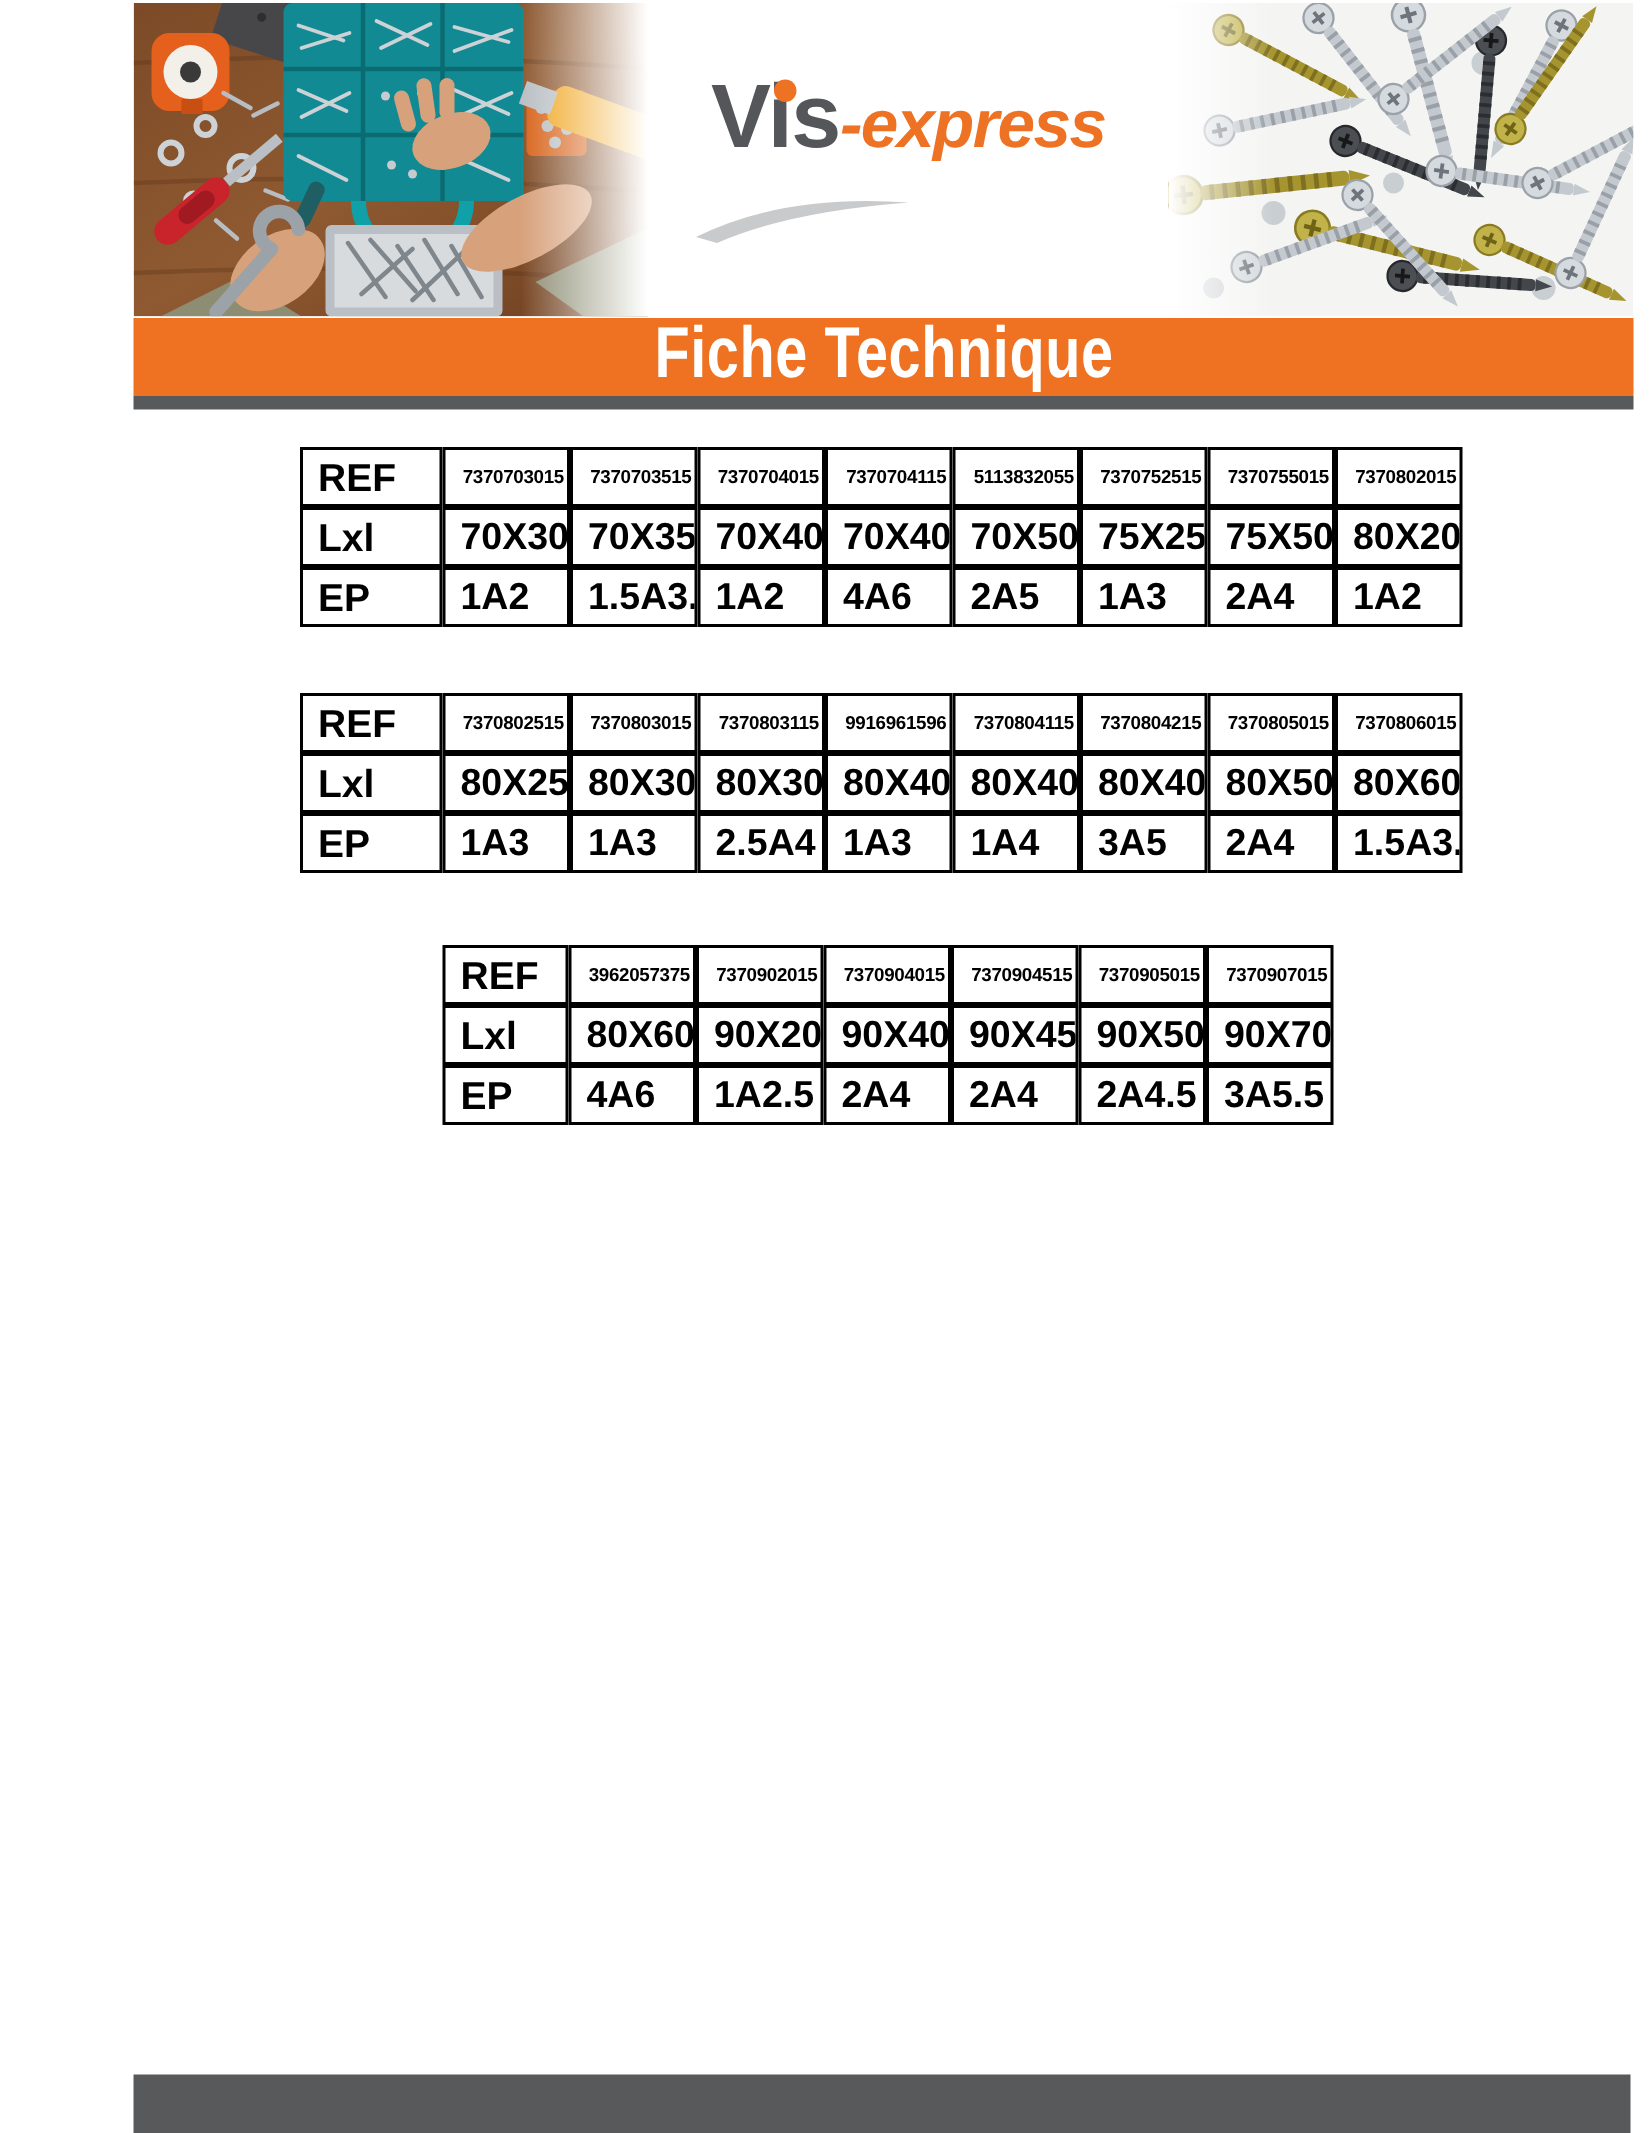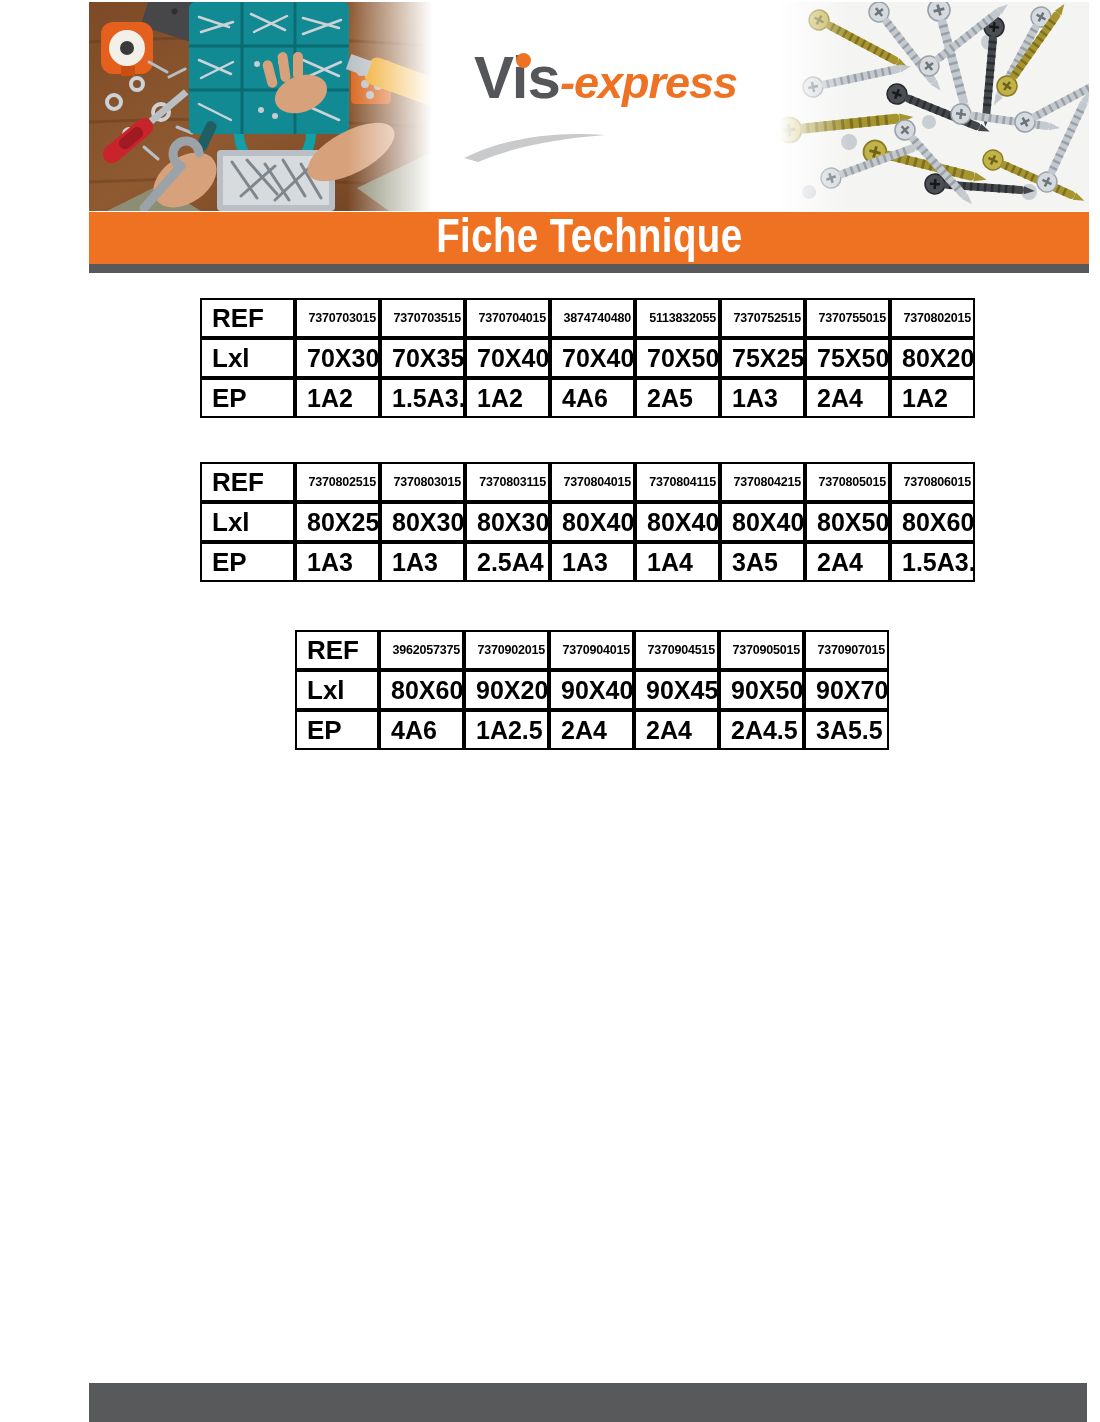--- a/index.html
+++ b/index.html
@@ -260,21 +260,21 @@
         <col style="width:85px">
         <col style="width:85px">
         <col style="width:85px">
       </colgroup>
     <tbody>
         <tr>
       <td class="lbl">REF</td>
       <td class="refnum">7370703015</td>
       <td class="refnum">7370703515</td>
       <td class="refnum">7370704015</td>
-      <td class="refnum">3874740480</td>
+      <td class="refnum">7370704115</td>
       <td class="refnum">5113832055</td>
       <td class="refnum">7370752515</td>
       <td class="refnum">7370755015</td>
       <td class="refnum">7370802015</td>
     </tr>
     <tr>
       <td class="lbl">Lxl</td>
       <td class="val">70X30</td>
       <td class="val">70X35</td>
       <td class="val">70X40</td>
@@ -309,21 +309,21 @@
         <col style="width:85px">
         <col style="width:85px">
         <col style="width:85px">
       </colgroup>
     <tbody>
         <tr>
       <td class="lbl">REF</td>
       <td class="refnum">7370802515</td>
       <td class="refnum">7370803015</td>
       <td class="refnum">7370803115</td>
-      <td class="refnum">7370804015</td>
+      <td class="refnum">9916961596</td>
       <td class="refnum">7370804115</td>
       <td class="refnum">7370804215</td>
       <td class="refnum">7370805015</td>
       <td class="refnum">7370806015</td>
     </tr>
     <tr>
       <td class="lbl">Lxl</td>
       <td class="val">80X25</td>
       <td class="val">80X30</td>
       <td class="val">80X30</td>

